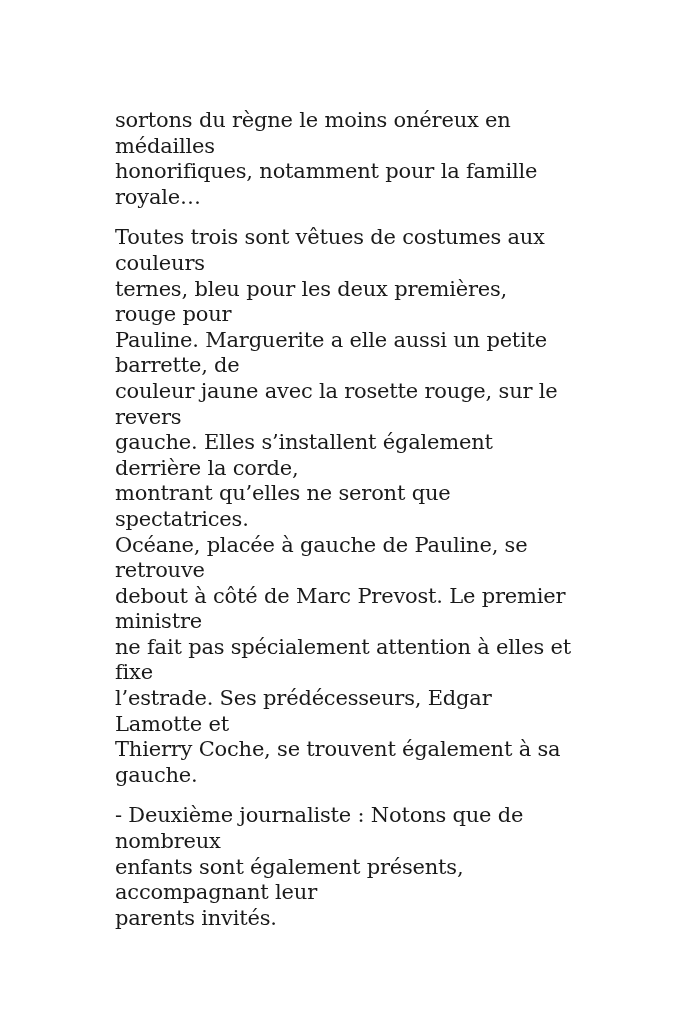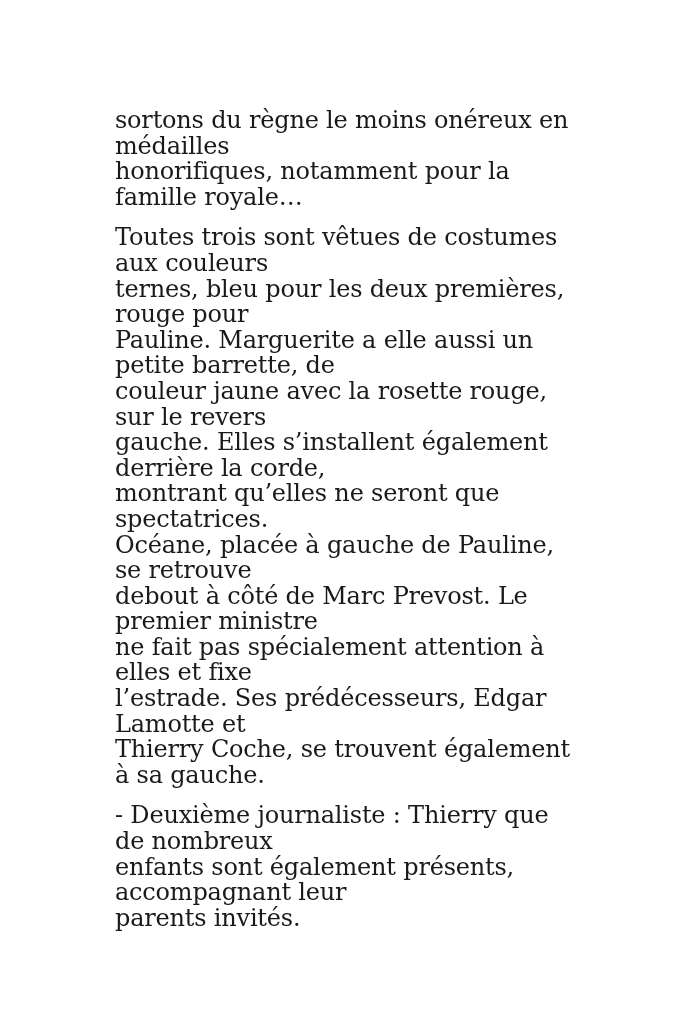--- a/index.html
+++ b/index.html
@@ -16,21 +16,21 @@
     font-family: "DejaVu Serif", "Liberation Serif", serif;
   }
   .text-block {
     position: absolute;
     top: 108px;
     left: 115px;
     width: 458px;
   }
   .text-block p {
     margin: 0 0 15px 0;
-    font-size: 24px;
+    font-size: 21px;
     line-height: 25.6px;
     color: #1a1a1a;
     white-space: pre-line;
     letter-spacing: -0.2px;
   }
 </style>
 </head>
 <body>
 
 <div class="page">
@@ -41,17 +41,17 @@
 ternes, bleu pour les deux premières, rouge pour
 Pauline. Marguerite a elle aussi un petite barrette, de
 couleur jaune avec la rosette rouge, sur le revers
 gauche. Elles s’installent également derrière la corde,
 montrant qu’elles ne seront que spectatrices.
 Océane, placée à gauche de Pauline, se retrouve
 debout à côté de Marc Prevost. Le premier ministre
 ne fait pas spécialement attention à elles et fixe
 l’estrade. Ses prédécesseurs, Edgar Lamotte et
 Thierry Coche, se trouvent également à sa gauche.</p>
-    <p>- Deuxième journaliste : Thierry que de nombreux
+    <p>- Deuxième journaliste : Notons que de nombreux
 enfants sont également présents, accompagnant leur
 parents invités.</p>
   </div>
 </div>
 
 </body></html>

